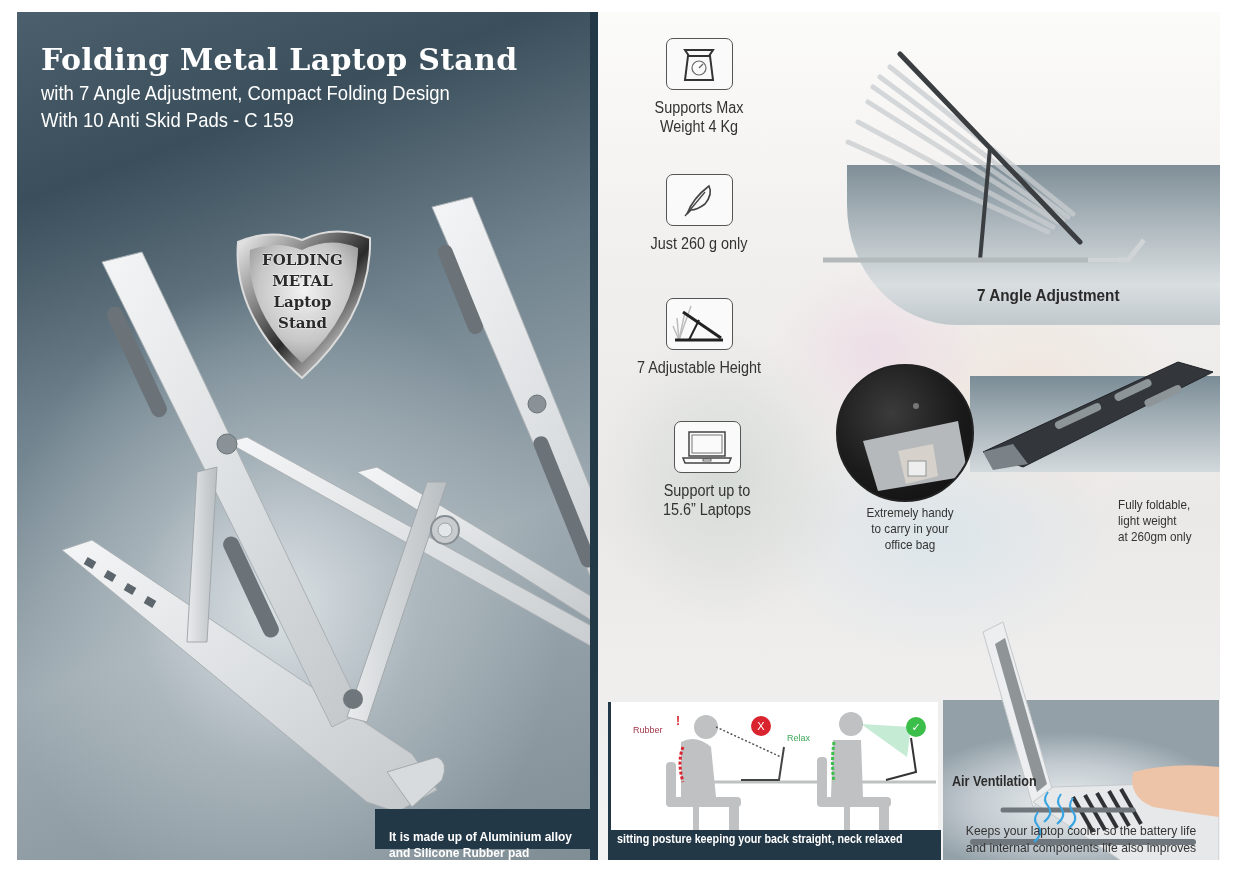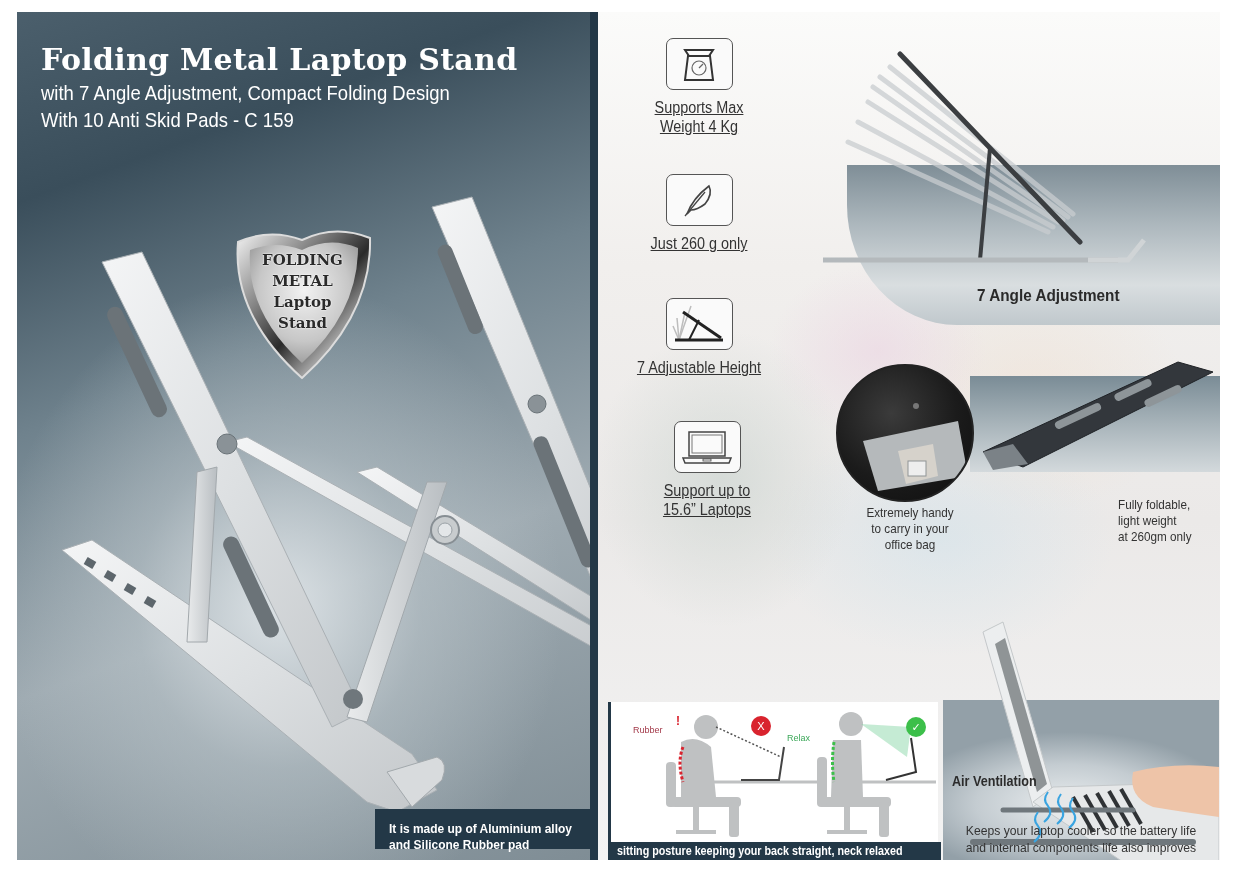--- a/index.html
+++ b/index.html
@@ -33,38 +33,38 @@
   .shield-text {
     position: absolute; left: 0; top: 30px; width: 145px; text-align: center;
     font-family: "DejaVu Serif", serif; font-weight: bold; color: #2a2a2a; font-size: 15px; line-height: 21px;
     text-shadow: 0 0 2px #fff, 0 0 1px #fff;
   }
 
   .stand-art { position: absolute; left: 0; top: 0; width: 581px; height: 848px; }
 
   .material-caption {
     position: absolute; left: 358px; top: 797px; width: 258px; height: 40px;
-    background: #233847; color: #ffffff; padding: 12px 0 0 14px;
+    background: #233847; color: #ffffff; padding: 20px 0 0 14px;
     font-weight: bold; font-size: 13px; line-height: 16px;
     transform-origin: left top;
   }
   .material-caption span { display: block; white-space: nowrap; transform: scaleX(0.92); transform-origin: left center; }
 
   
   .right-area {
     position: absolute; left: 581px; top: 0; width: 622px; height: 848px;
     background:
       radial-gradient(ellipse 30% 25% at 20% 55%, rgba(200,210,205,0.6), rgba(255,255,255,0) 70%),
       radial-gradient(ellipse 25% 15% at 45% 40%, rgba(235,210,225,0.55), rgba(255,255,255,0) 70%),
       radial-gradient(ellipse 40% 20% at 55% 62%, rgba(205,225,235,0.5), rgba(255,255,255,0) 70%),
       radial-gradient(ellipse 35% 20% at 70% 45%, rgba(240,225,210,0.55), rgba(255,255,255,0) 70%),
       linear-gradient(180deg, #fbfbfa 0%, #f1efed 30%, #ebe9e8 60%, #f3f3f3 100%);
   }
 
-  .feature { position: absolute; width: 150px; text-align: center; color: #333; text-decoration: underline; }
+  .feature { position: absolute; width: 150px; text-align: center; color: #333; }
   .feature .icon-box {
     width: 67px; height: 52px; margin: 0 auto; border: 1.5px solid #555; border-radius: 7px;
     background: #fafafa; display: flex; align-items: center; justify-content: center;
   }
   .feature .label {
     margin-top: 8px; font-size: 16px; line-height: 19px; white-space: nowrap;
     transform: scaleX(0.9); transform-origin: center;
   }
 
   .angle-panel {
@@ -108,21 +108,21 @@
     line-height: 17px; color: #333; transform: scaleX(0.9); transform-origin: center;
   }
   .vent-art { position: absolute; left: 345px; top: 600px; width: 276px; height: 248px; pointer-events: none; }
 
   .posture-panel {
     position: absolute; left: 10px; top: 690px; width: 330px; height: 158px; background: #ffffff;
     border-left: 3px solid #233847;
   }
   .posture-art { position: absolute; left: 0; top: 0; width: 330px; height: 140px; }
   .posture-caption {
-    position: absolute; left: 0; bottom: 0; width: 330px; height: 18px; background: #233847; color: #fff;
+    position: absolute; left: 0; bottom: 0; width: 330px; height: 30px; background: #233847; color: #fff;
     font-weight: bold; font-size: 12.5px; line-height: 18px; white-space: nowrap; padding-left: 6px;
     overflow: hidden;
   }
   .posture-caption span { display: inline-block; transform: scaleX(0.86); transform-origin: left center; }
   .tag-painful { position: absolute; left: 22px; top: 23px; font-size: 9px; color: #a33a4a; }
   .tag-relax { position: absolute; left: 176px; top: 23px; font-size: 9px; color: #3da85a; margin-top: 8px; }
 </style>
 </head>
 <body>
 

